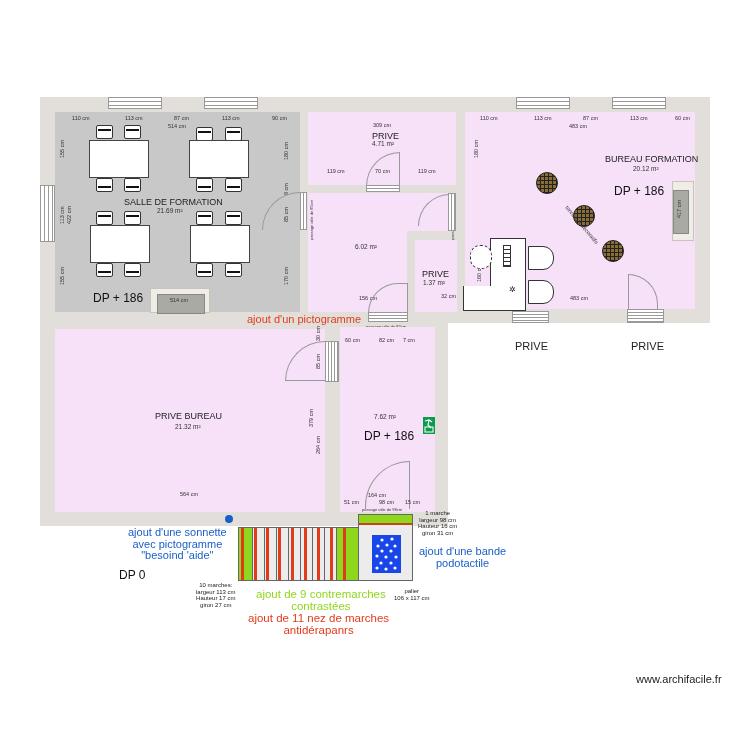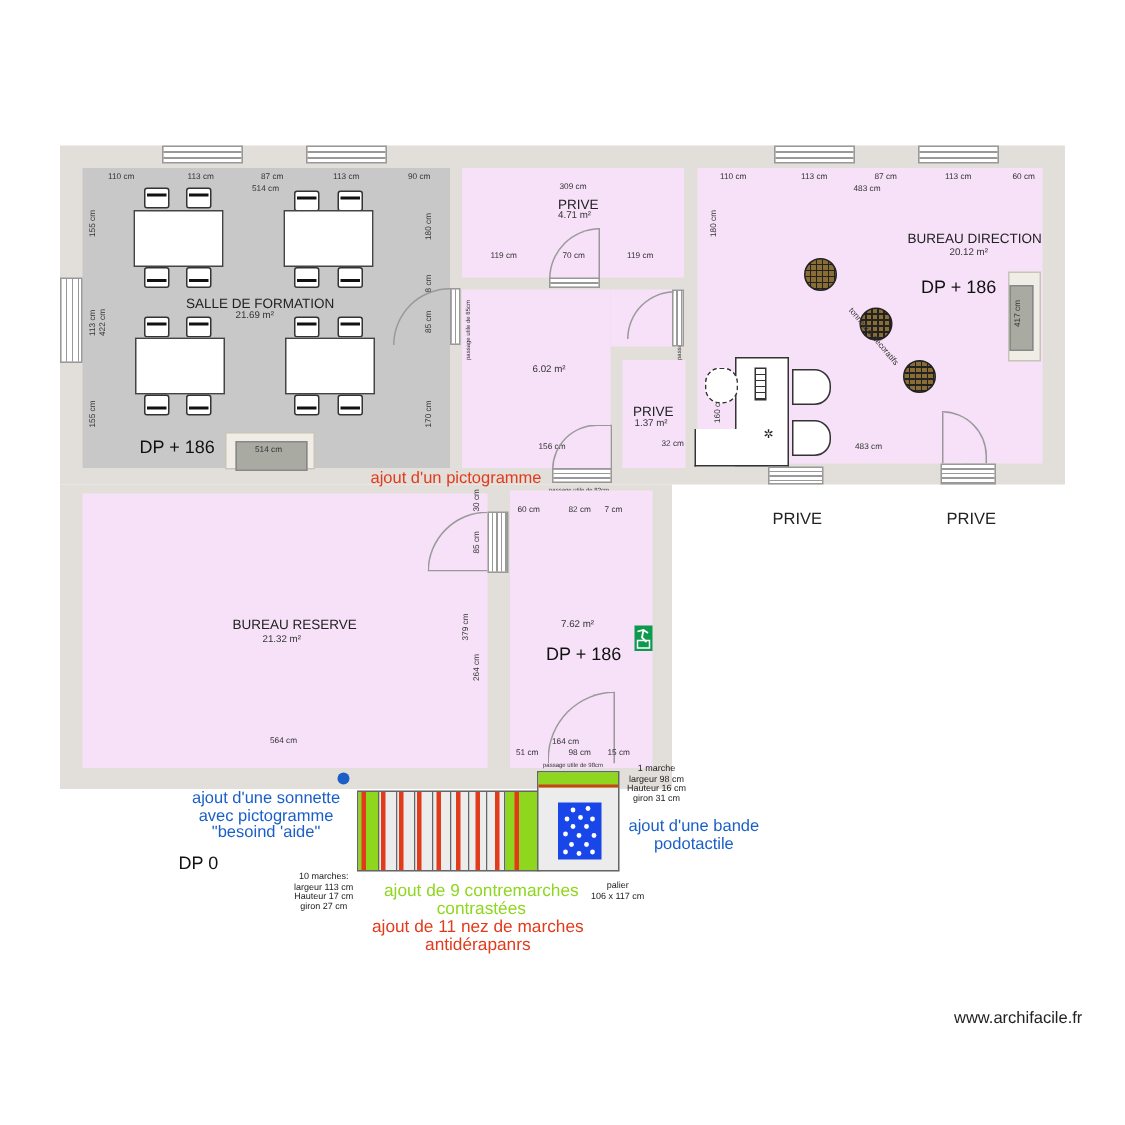--- a/index.html
+++ b/index.html
@@ -138,21 +138,21 @@
 <div class="room" style="left:465px;top:112px;width:230px;height:197px;"></div>
 <div class="win win-h" style="left:516px;top:97px;width:54px;height:12px;"></div>
 <div class="win win-h" style="left:612px;top:97px;width:54px;height:12px;"></div>
 <span class="dim" style="left:480px;top:116px;">110 cm</span>
 <span class="dim" style="left:534px;top:116px;">113 cm</span>
 <span class="dim" style="left:583px;top:116px;">87 cm</span>
 <span class="dim" style="left:569px;top:124px;">483 cm</span>
 <span class="dim" style="left:630px;top:116px;">113 cm</span>
 <span class="dim" style="left:675px;top:116px;">60 cm</span>
 <span class="vdim" style="left:474px;top:158px;">180 cm</span>
-<span class="rname" style="left:605px;top:155px;">BUREAU DIRECTION</span>
+<span class="rname" style="left:605px;top:155px;">BUREAU FORMATION</span>
 <span class="rarea" style="left:633px;top:166px;">20.12 m²</span>
 <span class="dp" style="left:614px;top:185px;">DP + 186</span>
 <div class="fireplace" style="left:672px;top:181px;width:22px;height:60px;">
   <div class="inner" style="left:0;top:8px;width:16px;height:44px;"></div>
   <span class="vdim" style="left:4px;top:36px;">417 cm</span>
 </div>
 <div class="pot" style="left:536px;top:172px;"></div>
 <div class="pot" style="left:573px;top:205px;"></div>
 <div class="pot" style="left:602px;top:240px;"></div>
 <span class="dim" style="left:568px;top:205px;transform:rotate(50deg);transform-origin:left top;">tonneaux décoratifs</span>
@@ -168,21 +168,21 @@
 <span class="dim" style="left:570px;top:296px;">483 cm</span>
 
 <div class="door-arc" style="left:628px;top:274px;width:30px;height:35px;border-radius:0 35px 0 0;border-bottom:none;"></div>
 <div class="door-sill" style="left:627px;top:309px;width:37px;height:14px;"></div>
 <div class="door-sill" style="left:512px;top:311px;width:37px;height:12px;"></div>
 
 <span class="rname" style="left:515px;top:341px;font-size:11px;">PRIVE</span>
 <span class="rname" style="left:631px;top:341px;font-size:11px;">PRIVE</span>
 
 <div class="room" style="left:55px;top:329px;width:270px;height:183px;"></div>
-<span class="rname" style="left:155px;top:412px;">BUREAU RESERVE</span>
+<span class="rname" style="left:155px;top:412px;">PRIVE BUREAU</span>
 <span class="rarea" style="left:175px;top:424px;">21.32 m²</span>
 <span class="dim" style="left:180px;top:492px;">564 cm</span>
 <span class="vdim" style="left:316px;top:341px;">30 cm</span>
 <span class="vdim" style="left:316px;top:369px;">85 cm</span>
 <span class="vdim" style="left:309px;top:427px;">379 cm</span>
 <span class="vdim" style="left:316px;top:454px;">264 cm</span>
 <div class="door-arc" style="left:285px;top:341px;width:40px;height:40px;border-radius:40px 0 0 0;border-right:none;"></div>
 <div class="door-sill-v" style="left:325px;top:341px;width:14px;height:41px;"></div>
 
 <div class="room" style="left:340px;top:327px;width:95px;height:185px;"></div>

